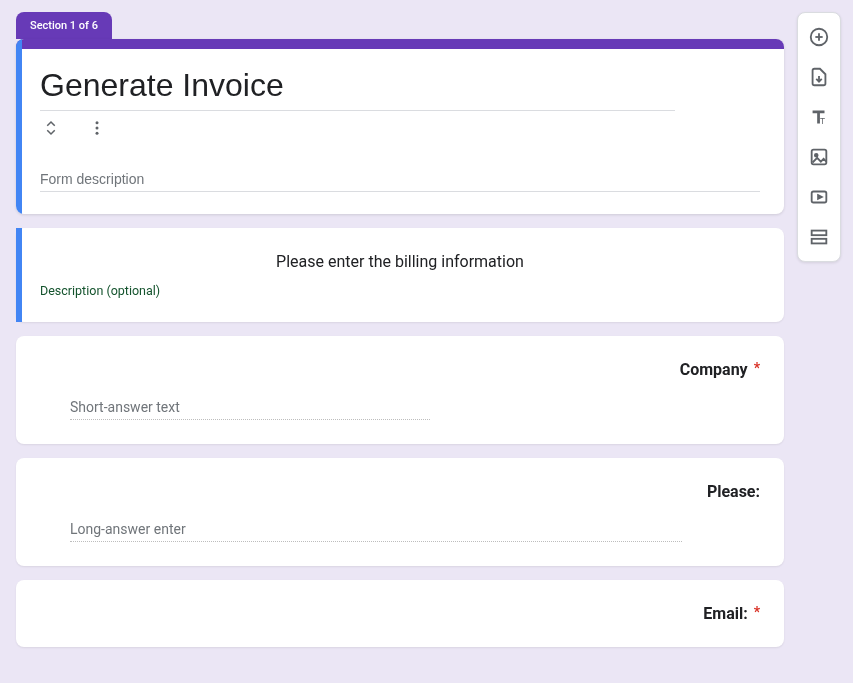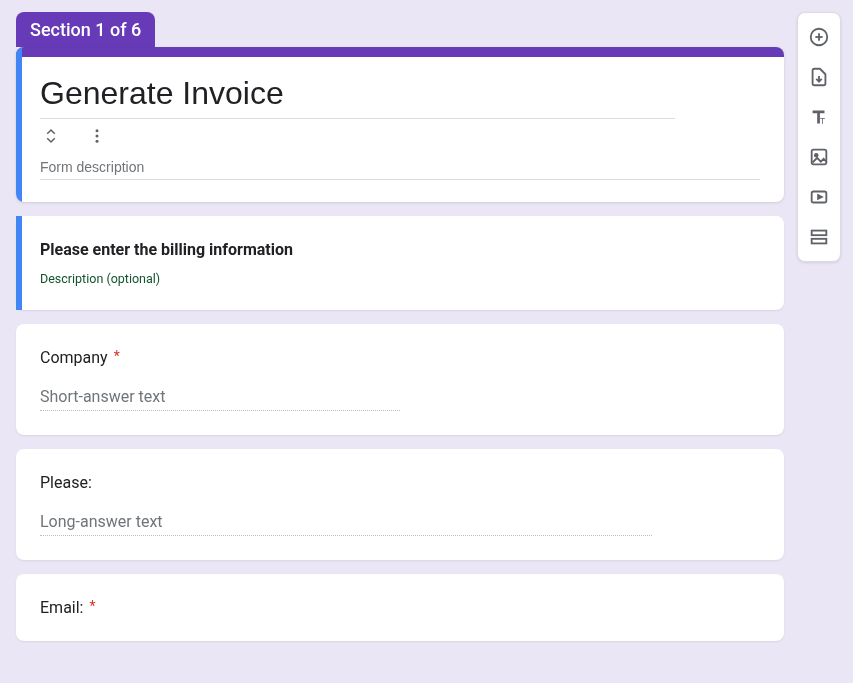--- a/index.html
+++ b/index.html
@@ -13,21 +13,21 @@
   }
   .canvas {
     position: relative;
     padding: 12px 16px 0 16px;
     height: 100%;
   }
   .section-tab {
     display: inline-block;
     background: #673ab7;
     color: #fff;
-    font-size: 18px;
+    font-size: 11px;
     font-weight: 500;
     padding: 7px 14px;
     border-top-left-radius: 8px;
     border-top-right-radius: 8px;
   }
   .cards { width: 768px; }
   .header-card {
     background: #fff;
     border-radius: 8px;
     box-shadow: 0 1px 3px rgba(0,0,0,0.12);
@@ -83,57 +83,60 @@
     justify-content: center;
     padding: 2px;
   }
   .desc-input {
     width: 100%;
     border: none;
     border-bottom: 1px solid #dadce0;
     font-size: 14px;
     color: #5f6368;
     padding: 6px 0 4px 0;
-    margin-top: 6px;
+    margin-top: 26px;
     outline: none;
     background: transparent;
   }
   .desc-input::placeholder { color: #70757a; }
   .title-input::placeholder { color: #70757a; }
 
   .block-card {
     background: #fff;
     border-radius: 8px;
     box-shadow: 0 1px 2px rgba(0,0,0,0.08);
     position: relative;
     margin-bottom: 14px;
     padding: 24px;
   }
   .block-title {
     font-size: 16px;
     color: #202124;
-    font-weight: 700;
+    font-weight: 400;
+    text-align: center;
   }
   .block-desc {
     font-size: 12.5px;
     color: #14532d;
     margin-top: 12px;
   }
   .q-title {
     font-size: 16px;
     color: #202124;
-    font-weight: 400;
+    font-weight: 700;
+    text-align: right;
   }
   .req-star { color: #d93025; font-size: 14px; margin-left: 2px; vertical-align: top;}
   .answer-ph {
     margin-top: 20px;
-    font-size: 16px;
+    font-size: 14px;
     color: #70757a;
     border-bottom: 1px dotted #bdbdbd;
     padding-bottom: 4px;
+    margin-left: 30px;
   }
   .answer-short { width: 360px; }
   .answer-long  { width: 612px; }
 
   
   .float-toolbar {
     position: absolute;
     top: 12px;
     right: 12px;
     width: 44px;
@@ -198,21 +201,21 @@
     </div>
 
     
     <div id="questions-container">
         <div class="block-card">
           <div class="q-title">Company <span class="req-star">*</span></div>
           <div class="answer-ph answer-short">Short-answer text</div>
         </div>
         <div class="block-card">
           <div class="q-title">Please:</div>
-          <div class="answer-ph answer-long">Long-answer text</div>
+          <div class="answer-ph answer-long">Long-answer enter</div>
         </div>
         <div class="block-card">
           <div class="q-title">Email: <span class="req-star">*</span></div>
         </div>
       </div>
   </div>
 
   <div class="float-toolbar">
     <button class="tool" title="Add question">
       <svg width="22" height="22" viewBox="0 0 24 24" fill="none" stroke="#5f6368" stroke-width="2">

